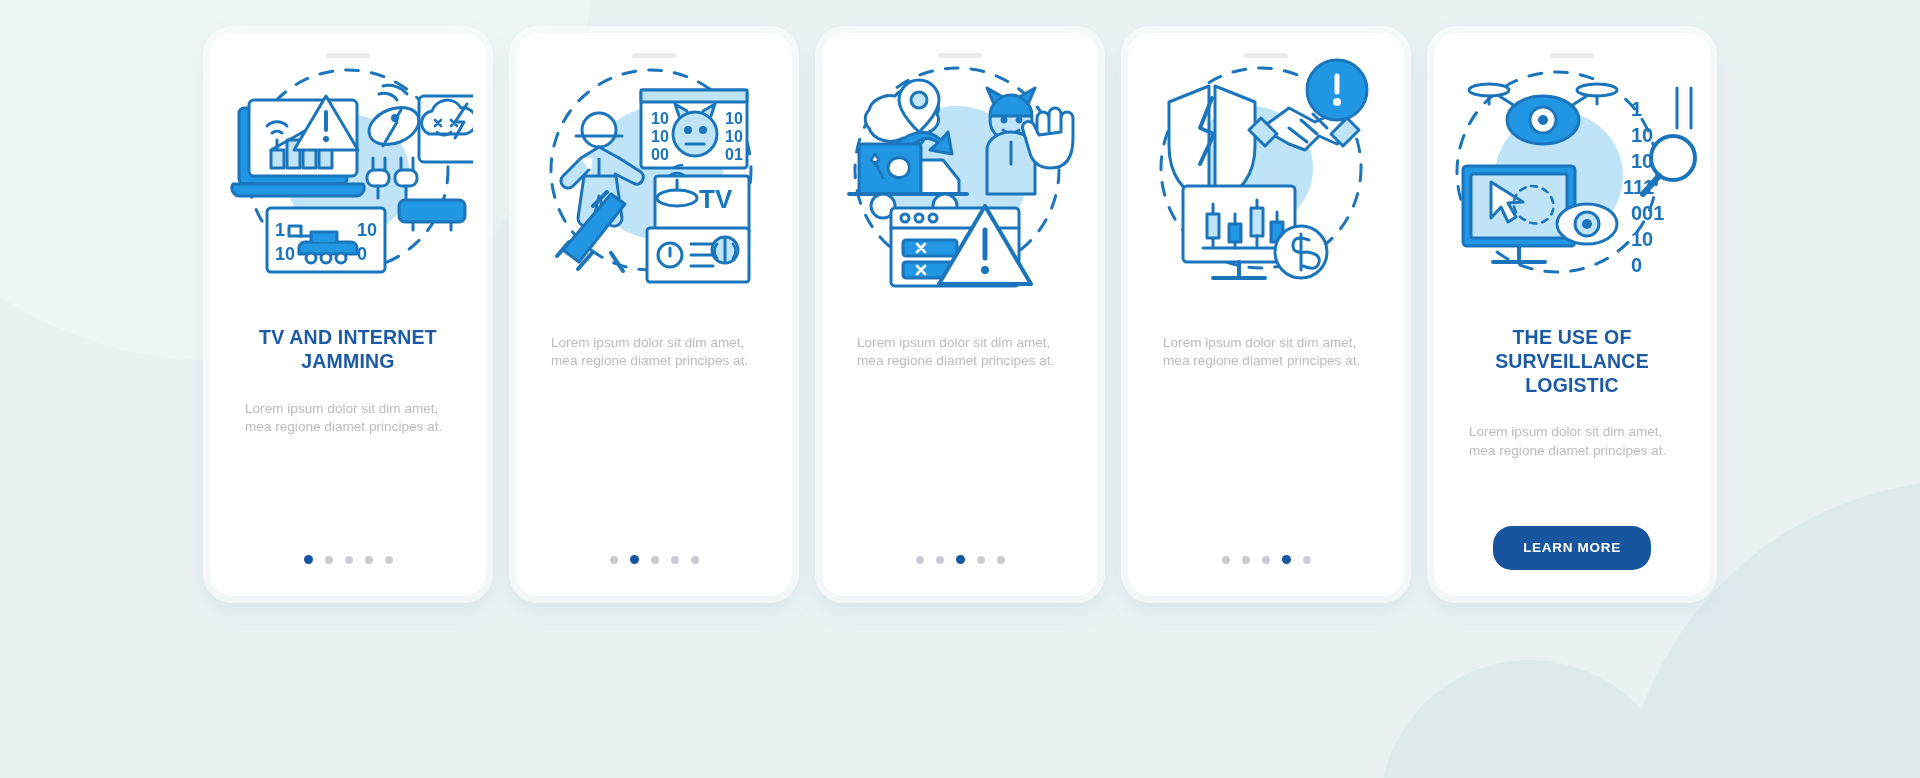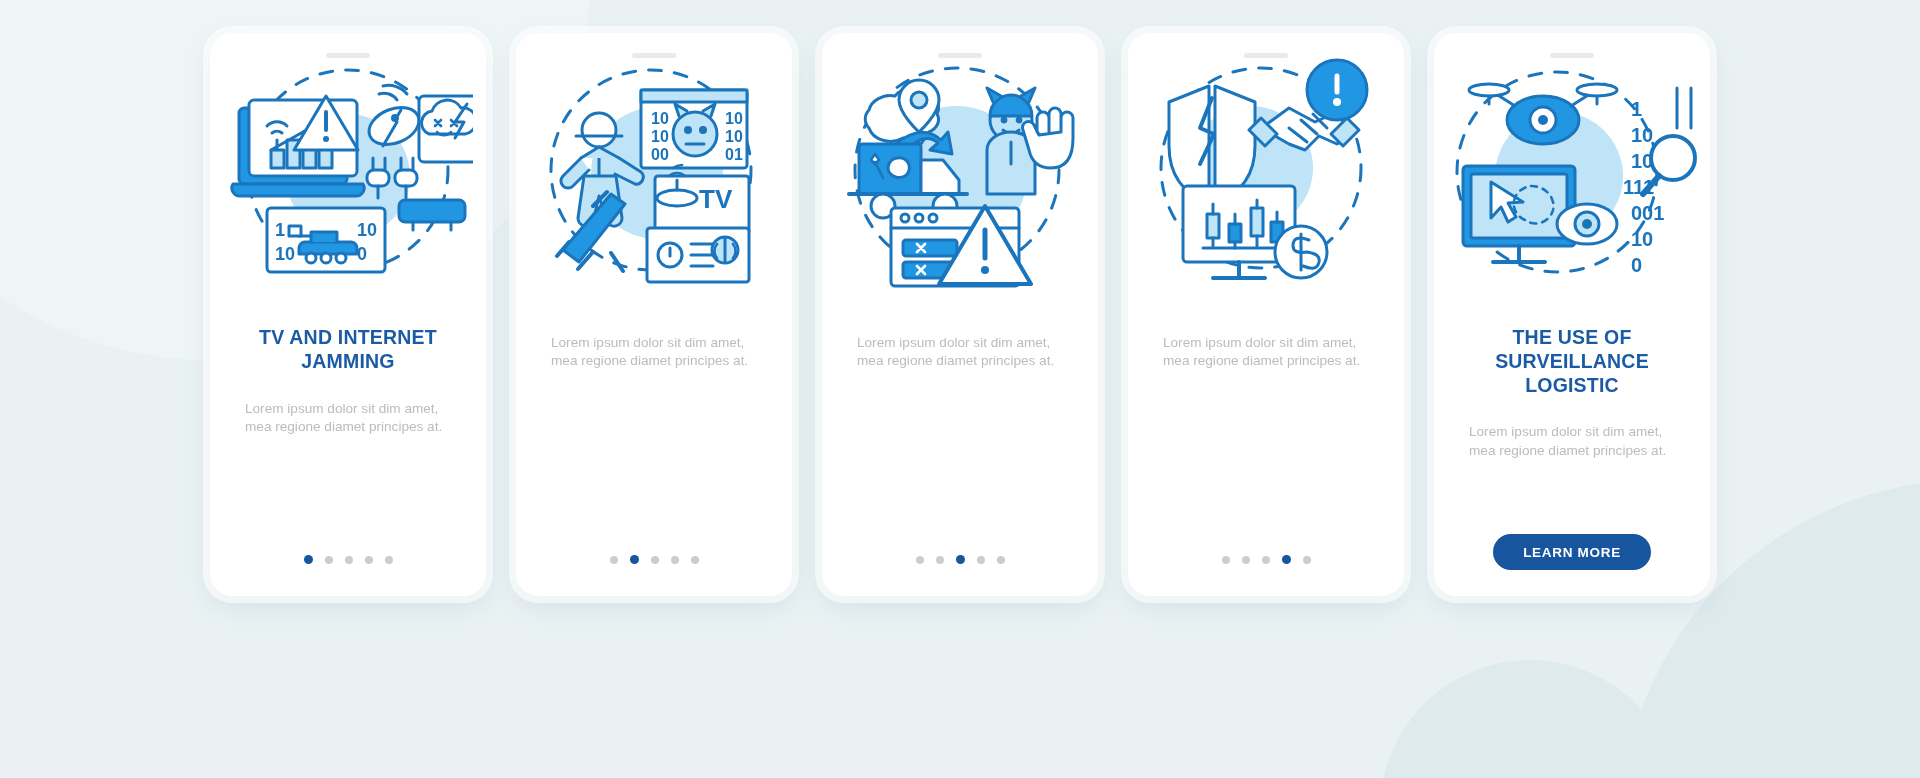--- a/index.html
+++ b/index.html
@@ -128,21 +128,21 @@
   .dot.active {
     background: #15569f;
     width: 9px; height: 9px;
   }
 
   
   .cta {
     margin-top: auto;
     margin-bottom: 26px;
     padding: 0 30px;
-    height: 36px;
+    height: 44px;
     line-height: 38px;
     border-radius: 19px;
     background: #17559e;
     color: #ffffff;
     font-size: 13.5px;
     font-weight: bold;
     letter-spacing: 0.7px;
     border: none;
     cursor: pointer;
     font-family: "Liberation Sans", sans-serif;

